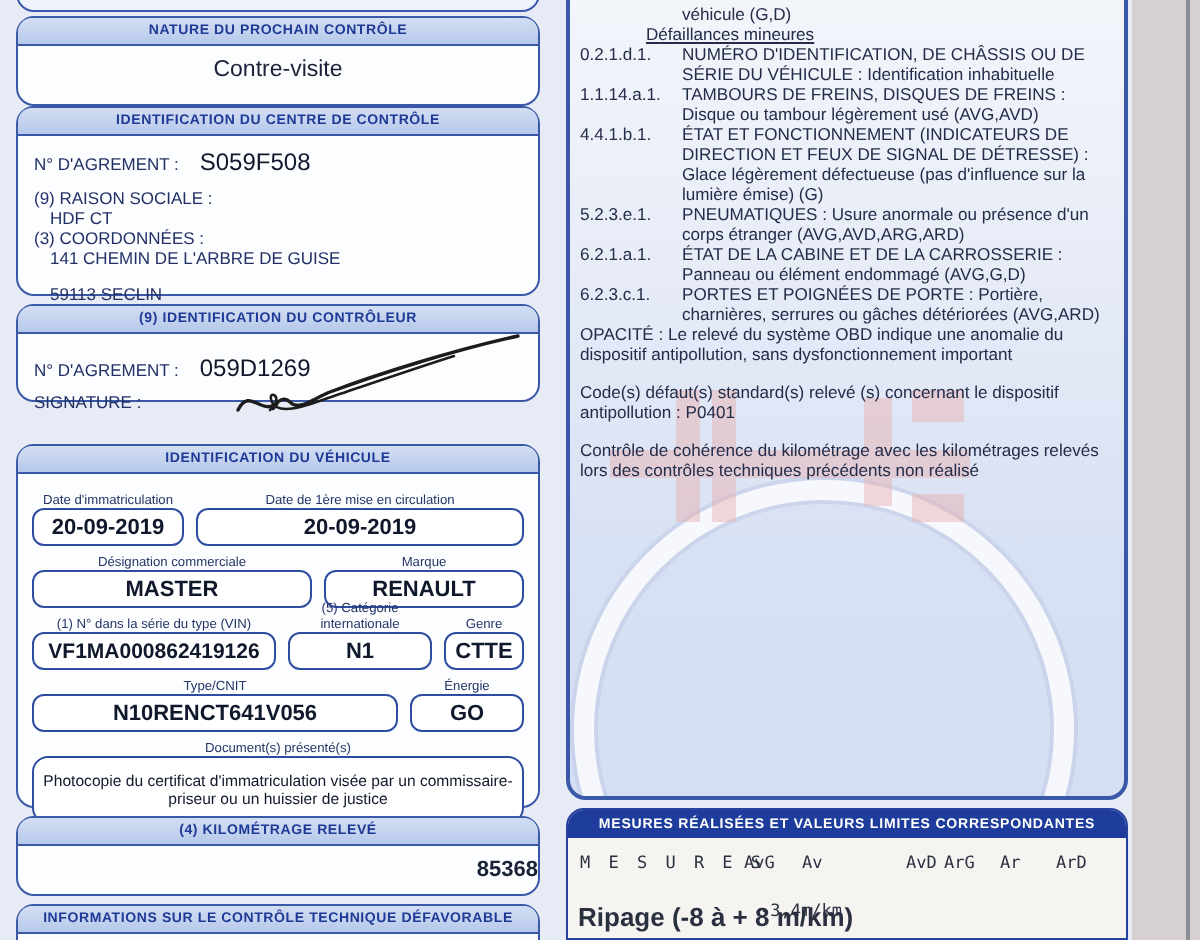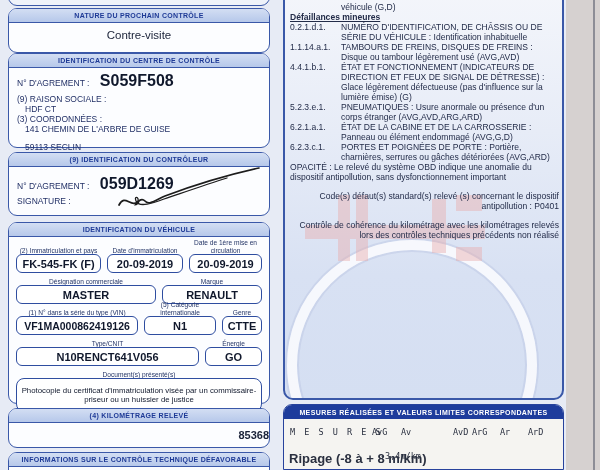--- a/index.html
+++ b/index.html
@@ -11,40 +11,40 @@
   
   .lbox{position:absolute;left:8px;width:262px;background:#fcfdff;
         border:1.6px solid #3a58a8;border-radius:9px;box-sizing:border-box;}
   .lbox .hdr{height:13px;background:linear-gradient(#d3def3,#b6c8ea);
         border-bottom:1.2px solid #3a58a8;border-radius:7px 7px 0 0;
         display:flex;align-items:center;justify-content:center;
         font-size:7px;font-weight:bold;color:#1e3a96;letter-spacing:.3px;}
   .remnant{position:absolute;left:8px;top:-6px;width:262px;height:12px;
         border:1.6px solid #3a58a8;border-radius:0 0 9px 9px;background:#eef2fa;box-sizing:border-box;}
   .lab{color:#223066;font-size:8.5px;}
-  .val-lg{font-weight:bold;font-size:16px;color:#10182c;}
+  .val-lg{font-weight:normal;font-size:12px;color:#10182c;}
   
   .vrow{display:flex;padding:0 7px;gap:6px;margin-top:2px;}
   .vfield{display:flex;flex-direction:column;align-items:center;}
   .vlabel{font-size:6.6px;color:#243566;text-align:center;line-height:7.5px;height:15px;
           display:flex;align-items:flex-end;justify-content:center;}
   .vbox{border:1.5px solid #2e4da0;border-radius:6px;background:#fff;width:100%;
         height:19px;display:flex;align-items:center;justify-content:center;
         font-weight:bold;font-size:11px;color:#10182c;box-sizing:border-box;}
   
   .rpanel{position:absolute;left:283px;top:-14px;width:281px;height:414px;
         border:2px solid #3a58a8;border-radius:10px;box-sizing:border-box;
         background:linear-gradient(#f4f6fb 0%,#e7ecf7 35%,#d8e1f3 70%,#d5dff2 100%);overflow:hidden;}
   .rtext{position:absolute;left:5px;top:14px;right:3px;font-size:8.55px;line-height:10px;color:#232c49;}
   .defitem{display:flex;}
   .defcode{width:51px;flex:0 0 51px;}
   .deftext{flex:1;}
   .carry{padding-left:51px;}
-  .minor-title{font-weight:bold;text-decoration:underline;}
-  .note{margin-top:9px;text-align:right;}
+  .minor-title{font-weight:normal;text-decoration:underline;margin-left:33px;}
+  .note{margin-top:9px;}
   
   .wm-ring{position:absolute;left:2px;top:252px;width:230px;height:230px;border-radius:50%;
         border:10px solid rgba(252,252,254,.85);box-shadow:0 0 0 2px rgba(190,200,228,.5), inset 0 0 0 2px rgba(190,200,228,.5);}
   .wm-red{position:absolute;left:15px;top:205px;opacity:.45;}
   
   .mpanel{position:absolute;left:283px;top:404px;width:281px;height:66px;
         border:1.6px solid #27429c;border-radius:9px 9px 0 0;box-sizing:border-box;
         background:#f5f4f1;overflow:hidden;}
   .mhdr{height:14px;background:#1e3c9c;color:#fff;display:flex;align-items:center;justify-content:center;
         font-size:7px;font-weight:bold;letter-spacing:.4px;}
@@ -76,43 +76,39 @@
       </div>
       <div class="lab" style="margin-top:4px;">(9) RAISON SOCIALE :</div>
       <div class="lab" style="padding-left:8px;">HDF CT</div>
       <div class="lab">(3) COORDONNÉES :</div>
       <div class="lab" style="padding-left:8px;">141 CHEMIN DE L'ARBRE DE GUISE</div>
       <div class="lab" style="padding-left:8px;margin-top:8px;">59113 SECLIN</div>
       <div class="lab" style="padding-left:8px;">03.20.62.83.35</div>
     </div>
   </div>
 
-  <div class="lbox" style="top:152px;height:64px;">
+  <div class="lbox" style="top:152px;height:49px;">
     <div class="hdr">(9) IDENTIFICATION DU CONTRÔLEUR</div>
     <div style="padding:8px 8px 0 8px;">
       <div>
         <span class="lab">N° D'AGREMENT :</span>
         <span class="val-lg" style="margin-left:6px;">059D1269</span>
       </div>
       <div class="lab" style="margin-top:3px;">SIGNATURE :</div>
     </div>
     <svg class="sig-svg" style="left:100px;top:12px;" width="155" height="48" viewBox="0 0 155 48">
       <path d="M10 40 C16 28 22 44 30 36 C24 46 30 30 36 36 C40 41 48 34 56 31 C80 22 118 10 150 3" stroke="#1c1c1c" stroke-width="1.7" fill="none" stroke-linecap="round"></path>
       <path d="M26 40 C34 33 24 29 27 36 C30 43 44 38 55 34 C70 29 96 20 118 13" stroke="#1c1c1c" stroke-width="1.3" fill="none" stroke-linecap="round"></path>
     </svg>
   </div>
 
   <div class="lbox" style="top:222px;height:182px;">
     <div class="hdr">IDENTIFICATION DU VÉHICULE</div>
 
     <div class="vrow">
-      <div class="vfield" style="flex:0 0 85px;">
-        <div class="vlabel">(2) Immatriculation et pays</div>
-        <div class="vbox">FK-545-FK (F)</div>
-      </div>
       <div class="vfield" style="flex:0 0 76px;">
         <div class="vlabel">Date d'immatriculation</div>
         <div class="vbox">20-09-2019</div>
       </div>
       <div class="vfield" style="flex:1;">
         <div class="vlabel">Date de 1ère mise en circulation</div>
         <div class="vbox">20-09-2019</div>
       </div>
     </div>
 

